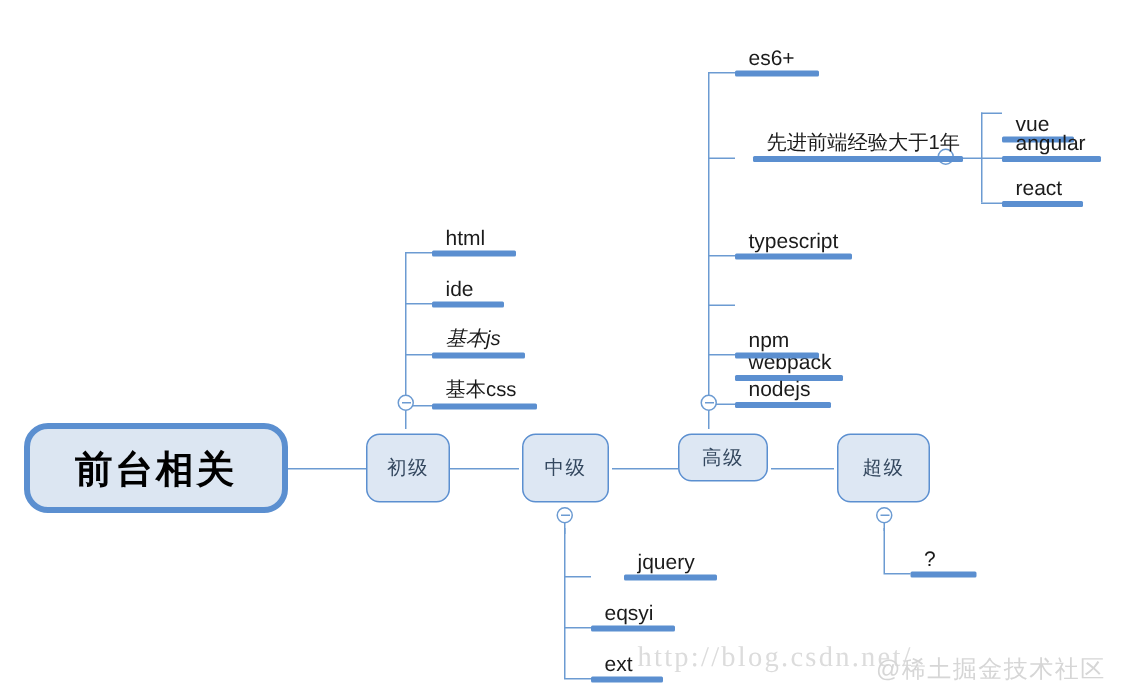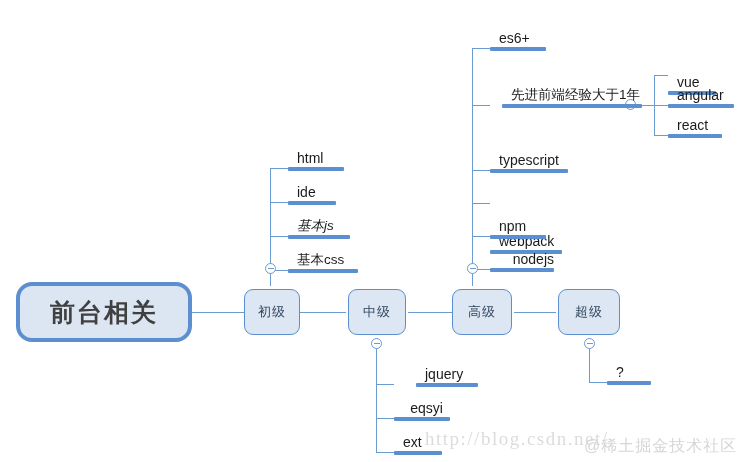--- a/index.html
+++ b/index.html
@@ -34,21 +34,21 @@
     color: #33475e;
     display: flex;
     align-items: center;
     justify-content: center;
     white-space: nowrap;
   }
   .node-root {
     background: #dce6f2;
     border: 4px solid #5b8fd0;
     border-radius: 16px;
-    color: #404040;
+    color: #000000;
     font-size: 25px;
     font-weight: bold;
     letter-spacing: 2px;
   }
   .node-level {
     font-size: 13px;
     letter-spacing: 1px;
   }
 
   
@@ -160,21 +160,21 @@
   </div>
 
   <div class="node node-level" style="left:244px; top:289px; width:56px; height:46px;">
     <span>初级</span>
   </div>
 
   <div class="node node-level" style="left:348px; top:289px; width:58px; height:46px;">
     <span>中级</span>
   </div>
 
-  <div class="node node-level" style="left:452px; top:289px; width:60px; height:46px;">
+  <div class="node node-level" style="left:452px; top:289px; width:60px; height:32px;">
     <span>高级</span>
   </div>
 
   <div class="node node-level" style="left:558px; top:289px; width:62px; height:46px;">
     <span>超级</span>
   </div>
 
   <div class="toggle" style="left:265px; top:263px;"></div>
   <div class="toggle" style="left:371px; top:338px;"></div>
   <div class="toggle" style="left:467px; top:263px;"></div>
@@ -195,21 +195,21 @@
   </div>
   <div class="leaf cn" style="left:288px; top:252px; width:70px;">
     <span class="leaf-label">基本css</span>
     <span class="leaf-bar"></span>
   </div>
 
   <div class="leaf" style="left:416px; top:366px; width:62px;">
     <span class="leaf-label">jquery</span>
     <span class="leaf-bar"></span>
   </div>
-  <div class="leaf" style="left:394px; top:400px; width:56px;text-align:center;">
+  <div class="leaf" style="left:394px; top:400px; width:56px;">
     <span class="leaf-label">eqsyi</span>
     <span class="leaf-bar"></span>
   </div>
   <div class="leaf" style="left:394px; top:434px; width:48px;">
     <span class="leaf-label">ext</span>
     <span class="leaf-bar"></span>
   </div>
 
   <div class="leaf" style="left:490px; top:30px; width:56px;">
     <span class="leaf-label">es6+</span>
@@ -224,21 +224,21 @@
     <span class="leaf-bar"></span>
   </div>
   <div class="leaf" style="left:490px; top:185px; width:72px;margin-top:48px;">
     <span class="leaf-label">webpack</span>
     <span class="leaf-bar"></span>
   </div>
   <div class="leaf" style="left:490px; top:218px; width:56px;">
     <span class="leaf-label">npm</span>
     <span class="leaf-bar"></span>
   </div>
-  <div class="leaf" style="left:490px; top:251px; width:64px;text-align:right;">
+  <div class="leaf" style="left:490px; top:251px; width:64px;">
     <span class="leaf-label">nodejs</span>
     <span class="leaf-bar"></span>
   </div>
 
   <div class="leaf" style="left:668px; top:74px; width:48px;">
     <span class="leaf-label">vue</span>
     <span class="leaf-bar"></span>
   </div>
   <div class="leaf" style="left:668px; top:87px; width:66px;">
     <span class="leaf-label">angular</span>

